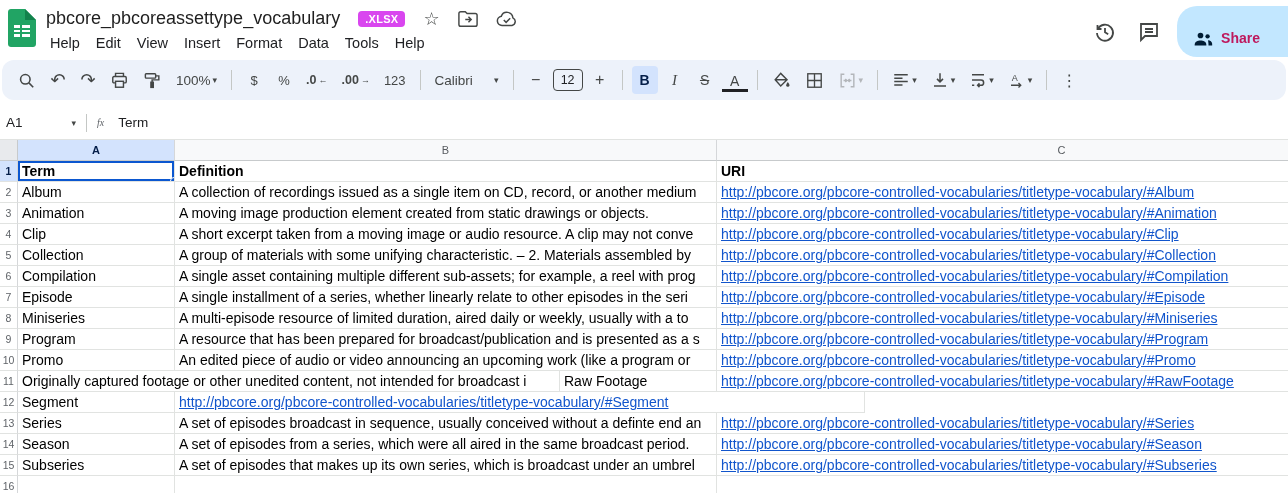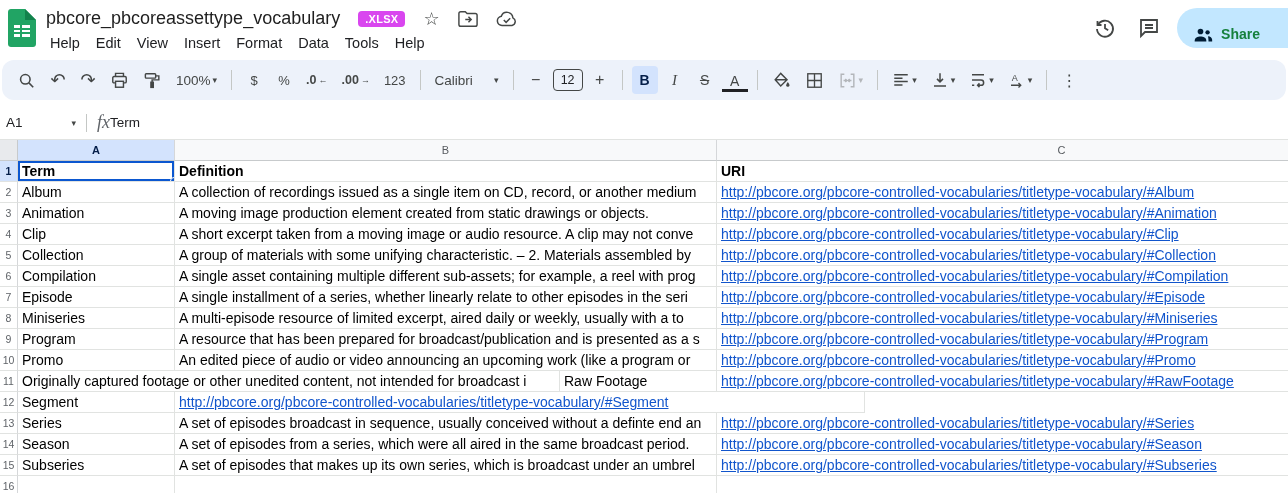--- a/index.html
+++ b/index.html
@@ -12,21 +12,21 @@
   .logo { position:absolute; left:8px; top:9px; }
   .title-row { position:absolute; left:46px; top:8px; display:flex; align-items:center; gap:18px; }
   .doc-title { font-size:18px; color:#1f1f1f; white-space:nowrap; }
   .xlsx-badge { background:#d946ef; color:#fff; font-size:11px; font-weight:bold;
     padding:2px 7px; border-radius:4px; letter-spacing:.3px; }
   .tb-ico { color:#444746; font-size:18px; line-height:18px; cursor:pointer; }
   .menubar { position:absolute; left:42px; top:33px; display:flex; }
   .menu-item { font-size:14.5px; color:#202124; padding:2px 8px; border-radius:4px; cursor:pointer; }
   .top-right { position:absolute; right:0; top:6px; display:flex; align-items:center; }
   .tr-btn { width:44px; height:44px; display:flex; align-items:center; justify-content:center; cursor:pointer; }
-  .share-btn { height:40px; margin-left:6px; padding:12px 28px 0 16px; background:#c2e7ff; color:#15803d;
+  .share-btn { height:51px; margin-left:6px; padding:12px 28px 0 16px; background:#c2e7ff; color:#be185d;
     border-radius:20px 0 0 20px; display:flex; align-items:center; gap:8px; font-size:14px; font-weight:bold; cursor:pointer; }
 
   
   .toolbar-wrap { padding:2px 2px 6px 2px; background:#fff; }
   .toolbar { height:40px; background:#edf2fa; border-radius:12px; display:flex; align-items:center;
     padding:0 10px; gap:4px; color:#444746; }
   .t-btn { min-width:26px; height:28px; padding:0 5px; display:flex; align-items:center; justify-content:center;
     gap:2px; border-radius:4px; cursor:pointer; color:#444746; font-size:13px; white-space:nowrap; }
   .t-sep { width:1px; height:20px; background:#c4c7c5; margin:0 5px; flex:none; }
   .caret { font-size:9px; color:#444746; }
@@ -40,21 +40,21 @@
   .t-color { font-size:14px; border-bottom:3px solid #202124; line-height:14px; height:auto; border-radius:0; margin-top:6px; padding-bottom:1px; }
   .num-ico { font-size:12.5px; font-weight:bold; }
   .num-ico sub { font-size:9px; }
   .more-dots { font-size:16px; }
 
   
   .formula-bar { height:34px; display:flex; align-items:center; border-bottom:1px solid #e1e3e1; background:#fff; }
   .name-box { width:84px; display:flex; align-items:center; justify-content:space-between;
     padding:0 8px 0 6px; font-size:13.5px; color:#202124; cursor:pointer; }
   .fx-sep { width:1px; height:18px; background:#c4c7c5; margin:0 10px 0 2px; }
-  .fx { font-style:italic; font-family:"Liberation Serif", serif; color:#5f6368; font-size:18px; }
+  .fx { font-style:italic; font-family:"Liberation Serif", serif; color:#5f6368; font-size:10px; margin-right:14px; }
   .formula-value { font-size:13.5px; color:#202124; flex:1; }
 
   
   .sheet { position:relative; background:#fff; }
   .colheads { display:flex; height:21px; }
   .corner { width:18px; height:21px; background:#e8eaed; border-right:1px solid #c7cacc; border-bottom:1px solid #c7cacc; flex:none; }
   .colhead { height:21px; border-right:1px solid #d5d7d9; border-bottom:1px solid #c7cacc;
     background:#f8f9fa; display:flex; align-items:center; justify-content:center;
     font-size:11px; color:#575b5f; cursor:pointer; }
   .colhead.sel { background:#d3e3fd; color:#041e49; font-weight:bold; }
@@ -316,21 +316,21 @@
       </div>
       <div class="grow">
         <div class="rn">7</div>
         <div class="cell w-a">Episode</div>
         <div class="cell w-b">A single installment of a series, whether linearly relate to other episodes in the seri</div>
         <div class="cell w-c"><span class="lnk">http://pbcore.org/pbcore-controlled-vocabularies/titletype-vocabulary/#Episode</span></div>
       </div>
       <div class="grow">
         <div class="rn">8</div>
         <div class="cell w-a">Miniseries</div>
-        <div class="cell w-b">A multi-episode resource of limited excerpt, aired daily or weekly, usually with a to</div>
+        <div class="cell w-b">A multi-episode resource of limited duration, aired daily or weekly, usually with a to</div>
         <div class="cell w-c"><span class="lnk">http://pbcore.org/pbcore-controlled-vocabularies/titletype-vocabulary/#Miniseries</span></div>
       </div>
       <div class="grow">
         <div class="rn">9</div>
         <div class="cell w-a">Program</div>
         <div class="cell w-b">A resource that has been prepared for broadcast/publication and is presented as a s</div>
         <div class="cell w-c"><span class="lnk">http://pbcore.org/pbcore-controlled-vocabularies/titletype-vocabulary/#Program</span></div>
       </div>
       <div class="grow">
         <div class="rn">10</div>

